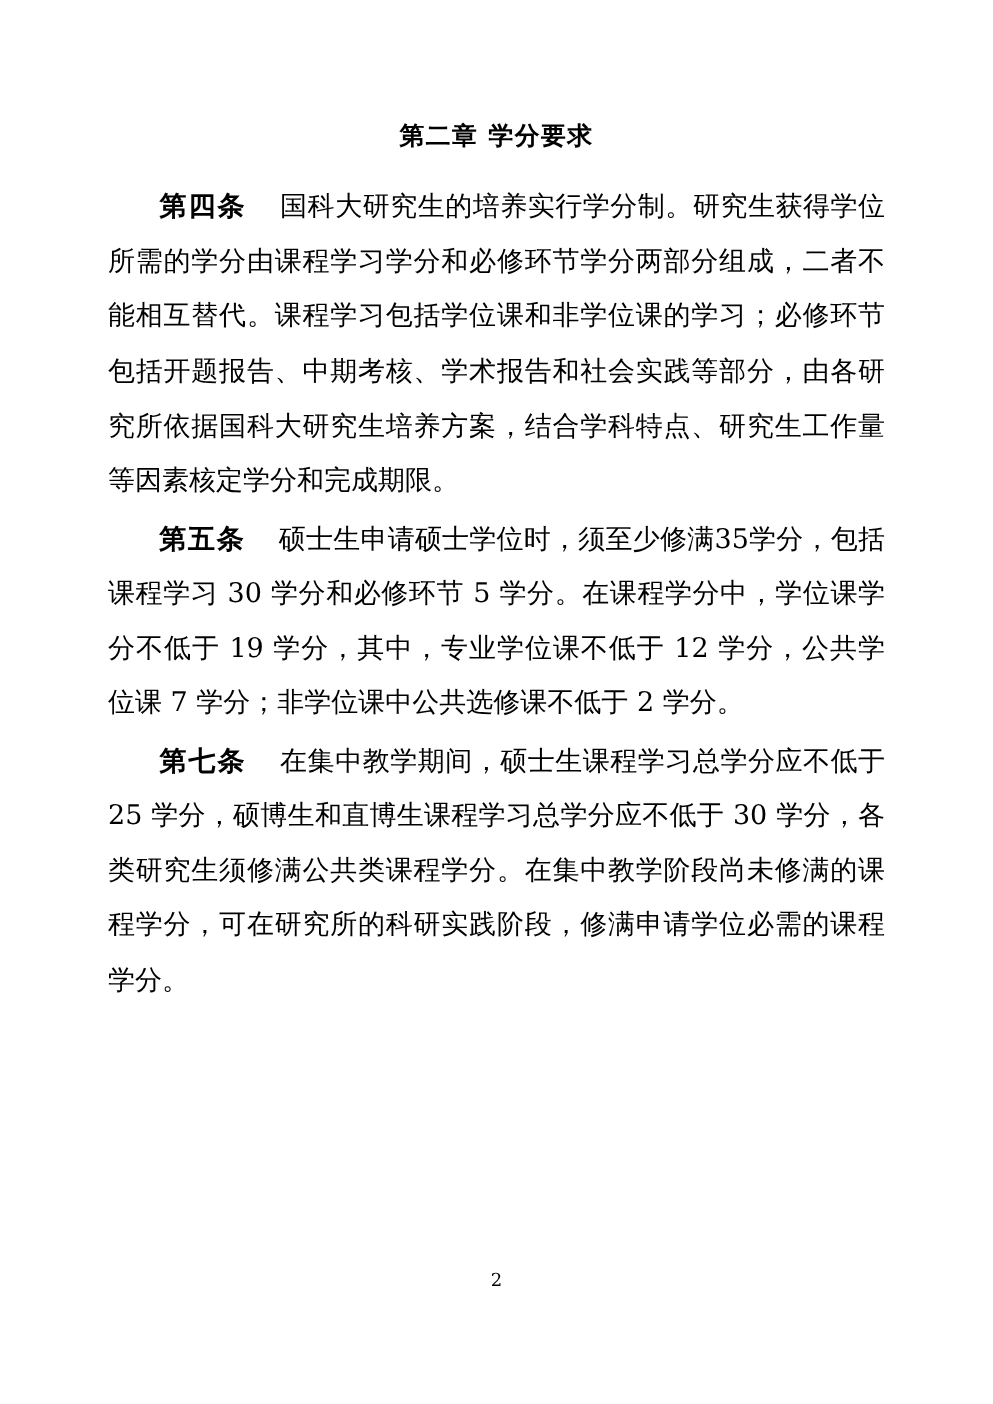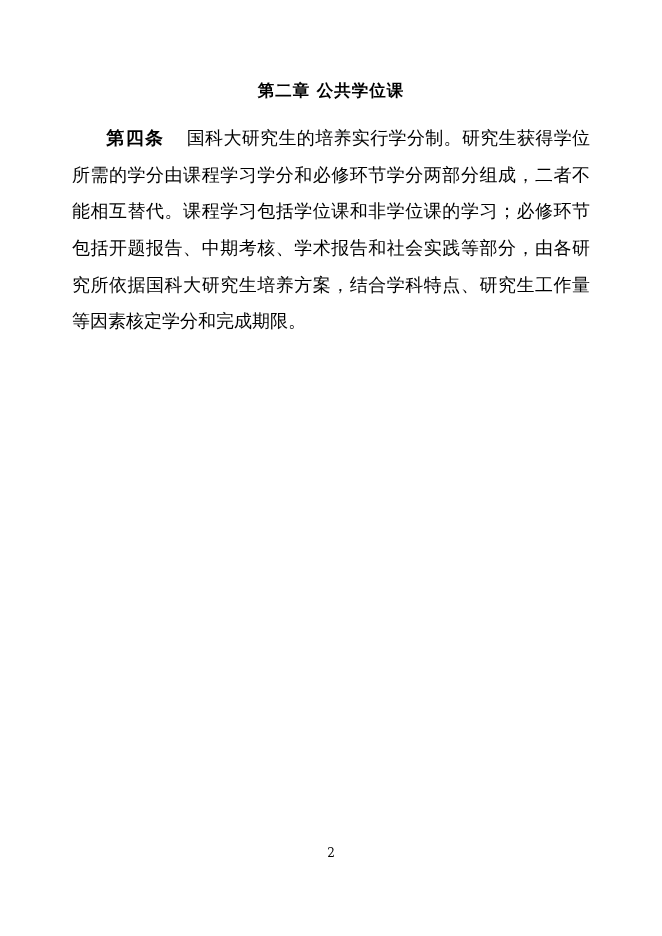--- a/index.html
+++ b/index.html
@@ -61,26 +61,32 @@
     font-family: "DejaVu Serif", "Liberation Serif", serif;
   }
 </style>
 </head>
 <body>
 
 <div class="page">
 
   <div class="content">
 
-    <h1 class="doc-title">第二章 公共学位课</h1>
+    <h1 class="doc-title">第二章 学分要求</h1>
 
     <p class="para">
       <span class="lead-indent"></span><span class="lead">第四条</span><span class="gap"></span><span>国科大研究生的培养实行学分制。研究生获得学位所需的学分由课程学习学分和必修环节学分两部分组成，二者不能相互替代。课程学习包括学位课和非学位课的学习；必修环节包括开题报告、中期考核、学术报告和社会实践等部分，由各研究所依据国科大研究生培养方案，结合学科特点、研究生工作量等因素核定学分和完成期限。</span>
     </p>
 
+    <p class="para">
+      <span class="lead-indent"></span><span class="lead">第五条</span><span class="gap"></span><span>硕士生申请硕士学位时，须至少修满35学分，包括课程学习 30 学分和必修环节 5 学分。在课程学分中，学位课学分不低于 19 学分，其中，专业学位课不低于 12 学分，公共学位课 7 学分；非学位课中公共选修课不低于 2 学分。</span>
+    </p>
 
 
+    <p class="para">
+      <span class="lead-indent"></span><span class="lead">第七条</span><span class="gap"></span><span>在集中教学期间，硕士生课程学习总学分应不低于 25 学分，硕博生和直博生课程学习总学分应不低于 30 学分，各类研究生须修满公共类课程学分。在集中教学阶段尚未修满的课程学分，可在研究所的科研实践阶段，修满申请学位必需的课程学分。</span>
+    </p>
 
   </div>
 
   <div class="page-number">2</div>
 
 </div>
 
 </body></html>

